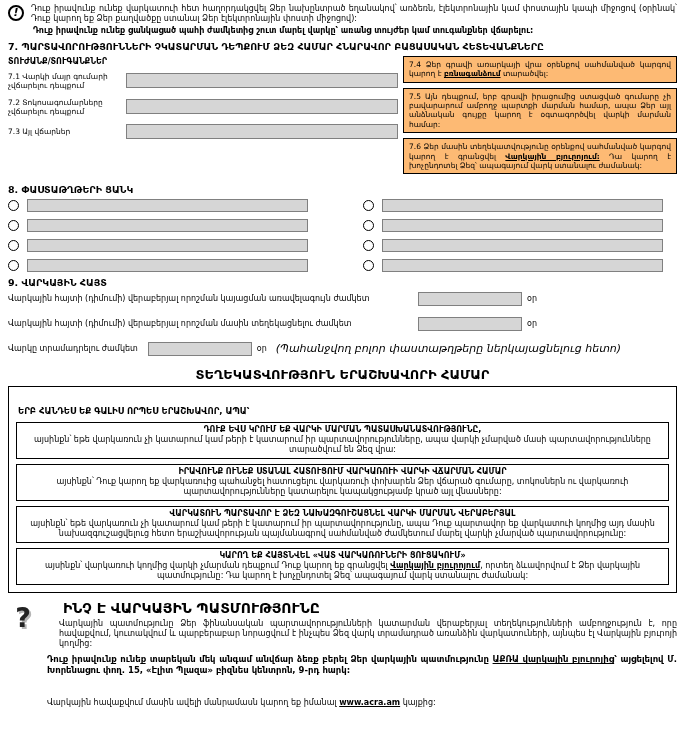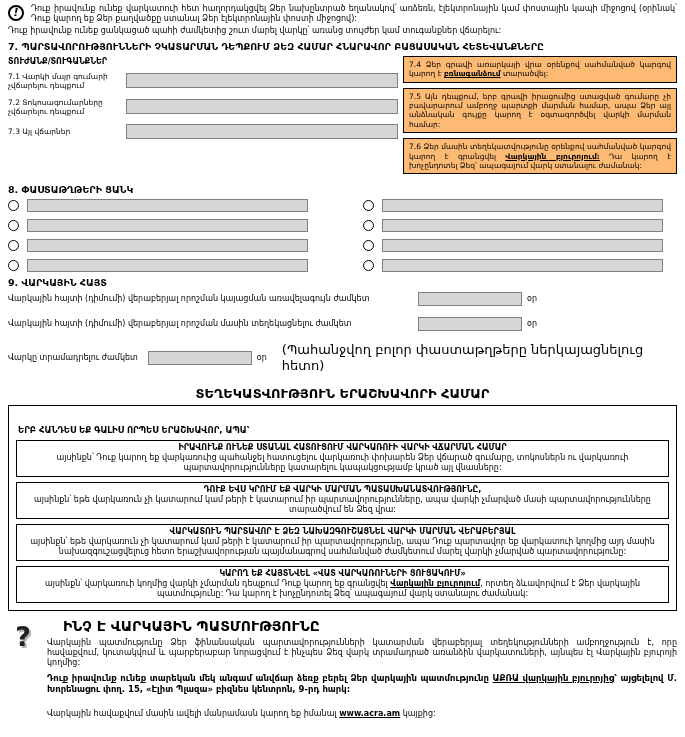--- a/index.html
+++ b/index.html
@@ -20,21 +20,21 @@
 
   
   .s6-row { display: flex; align-items: flex-start; margin-bottom: 2px; }
   .info-icon {
     width: 16px; height: 16px; border: 2px solid #000; border-radius: 50%;
     display: inline-flex; align-items: center; justify-content: center;
     font-weight: bold; font-style: italic; font-size: 11px;
     flex: none; margin-right: 7px; margin-top: 1px;
   }
   .s6-text { flex: 1; text-align: justify; }
-  .s6-line2 { margin-bottom: 2px; }
+  .s6-line2 { margin-left: 25px; margin-bottom: 2px; font-weight: bold; }
 
   
   .s7-title { max-width: 540px; }
   .s7-body { display: flex; gap: 5px; }
   .s7-left { flex: 1; padding-top: 1px; }
   .s7-right { width: 274px; flex: none; }
   .s7-sub { font-weight: bold; font-size: 8px; margin-bottom: 5px; }
   .s7-row { display: flex; align-items: center; margin-bottom: 8px; }
   .s7-label { width: 118px; flex: none; font-size: 7.5px; line-height: 1.2; padding-right: 2px; }
   .s7-field { flex: 1; height: 15px; }
@@ -44,42 +44,42 @@
   .s8-grid { display: grid; grid-template-columns: 1fr 1fr; column-gap: 55px; row-gap: 7px; padding-right: 14px; margin-bottom: 3px; }
   .s8-cell { display: flex; align-items: center; gap: 8px; }
   .radio { width: 11px; height: 11px; border: 1px solid #000; border-radius: 50%; background: #fff; flex: none; }
   .s8-field { flex: 1; height: 13px; }
 
   
   .s9-row { display: flex; align-items: center; margin-bottom: 11px; }
   .s9-label { width: 410px; flex: none; padding-right: 16px; }
   .s9-label-auto { width: auto; flex: none; margin-right: 10px; }
   .s9-field { width: 104px; flex: none; height: 14px; margin-right: 5px; }
-  .s9-note { font-size: 13px; margin-left: 15px; }
+  .s9-note { font-style: italic; font-size: 11px; margin-left: 9px; }
 
   
   .g-title { text-align: center; font-weight: bold; font-size: 13px; margin: 4px 0 3px; }
   .g-box { border: 1px solid #000; padding: 19px 7px 2px; }
   .g-intro { font-weight: bold; font-size: 8.5px; margin: 0 0 5px 2px; }
   .g-inner { border: 1px solid #000; padding: 2px 8px 3px; margin-bottom: 5px; background: #fff; }
   .g-head { font-weight: bold; text-align: center; font-size: 8px; }
   .g-text { text-align: center; font-size: 8px; line-height: 1.25; }
 
   
   .ch-row { display: flex; gap: 9px; margin-top: 7px; }
   .q-icon {
     width: 30px; height: 36px; flex: none;
     display: flex; align-items: center; justify-content: center;
     font-size: 27px; font-weight: bold; color: #222;
     text-shadow: 2px 2px 0 #b5b5b5;
   }
   .ch-content { flex: 1; }
   .ch-title { font-weight: bold; font-size: 14px; margin-bottom: 2px; padding-left: 16px; }
-  .ch-para { text-align: justify; margin-bottom: 5px; }
-  .ch-bold { font-weight: bold; font-size: 8.5px; text-align: justify; margin-bottom: 15px; }
+  .ch-para { text-align: justify; margin-bottom: 5px; margin-left: 12px; }
+  .ch-bold { font-weight: bold; font-size: 8.5px; text-align: justify; margin-bottom: 22px; }
   .ch-footer { margin-bottom: 2px; }
   .link { font-weight: bold; text-decoration: underline; cursor: pointer; }
 </style>
 </head>
 <body>
 
 <div>
   <div class="s6-row">
     <span class="info-icon">!</span>
     <div class="s6-text">Դուք իրավունք ունեք վարկատուի հետ հաղորդակցվել Ձեր նախընտրած եղանակով՝ առձեռն, էլեկտրոնային կամ փոստային կապի միջոցով (օրինակ՝ Դուք կարող եք Ձեր քաղվածքը ստանալ Ձեր էլեկտրոնային փոստի միջոցով):</div>
@@ -169,27 +169,27 @@
     <span>օր</span>
     <span class="s9-note">(Պահանջվող բոլոր փաստաթղթերը ներկայացնելուց հետո)</span>
   </div>
 </div>
 
 <div class="g-title">ՏԵՂԵԿԱՏՎՈՒԹՅՈՒՆ ԵՐԱՇԽԱՎՈՐԻ ՀԱՄԱՐ</div>
 <div class="g-box">
   <div class="g-intro">ԵՐԲ ՀԱՆԴԵՍ ԵՔ ԳԱԼԻՍ ՈՐՊԵՍ ԵՐԱՇԽԱՎՈՐ, ԱՊԱ՝</div>
 
   <div class="g-inner">
+    <div class="g-head">ԴՈՒՔ ԵՎՍ ԿՐՈՒՄ ԵՔ ՎԱՐԿԻ ՄԱՐՄԱՆ ՊԱՏԱՍԽԱՆԱՏՎՈՒԹՅՈՒՆԸ,</div>
+    <div class="g-text"><span>այսինքն՝ եթե վարկառուն չի կատարում կամ թերի է կատարում իր պարտավորությունները, ապա վարկի չմարված մասի պարտավորությունները տարածվում են Ձեզ վրա:</span><span class="bu"></span><span></span></div>
+  </div>
+
+  <div class="g-inner">
     <div class="g-head">ԻՐԱՎՈՒՆՔ ՈՒՆԵՔ ՍՏԱՆԱԼ ՀԱՏՈՒՑՈՒՄ ՎԱՐԿԱՌՈՒԻ ՎԱՐԿԻ ՎՃԱՐՄԱՆ ՀԱՄԱՐ</div>
     <div class="g-text"><span>այսինքն՝ Դուք կարող եք վարկառուից պահանջել հատուցելու վարկառուի փոխարեն Ձեր վճարած գումարը, տոկոսներն ու վարկառուի պարտավորությունները կատարելու կապակցությամբ կրած այլ վնասները:</span><span class="bu"></span><span></span></div>
-  </div>
-
-  <div class="g-inner">
-    <div class="g-head">ԴՈՒՔ ԵՎՍ ԿՐՈՒՄ ԵՔ ՎԱՐԿԻ ՄԱՐՄԱՆ ՊԱՏԱՍԽԱՆԱՏՎՈՒԹՅՈՒՆԸ,</div>
-    <div class="g-text"><span>այսինքն՝ եթե վարկառուն չի կատարում կամ թերի է կատարում իր պարտավորությունները, ապա վարկի չմարված մասի պարտավորությունները տարածվում են Ձեզ վրա:</span><span class="bu"></span><span></span></div>
   </div>
 
   <div class="g-inner">
     <div class="g-head">ՎԱՐԿԱՏՈՒՆ ՊԱՐՏԱՎՈՐ Է ՁԵԶ ՆԱԽԱԶԳՈՒՇԱՑՆԵԼ ՎԱՐԿԻ ՄԱՐՄԱՆ ՎԵՐԱԲԵՐՅԱԼ</div>
     <div class="g-text"><span>այսինքն՝ եթե վարկառուն չի կատարում կամ թերի է կատարում իր պարտավորությունը, ապա Դուք պարտավոր եք վարկատուի կողմից այդ մասին նախազգուշացվելուց հետո երաշխավորության պայմանագրով սահմանված ժամկետում մարել վարկի չմարված պարտավորությունը:</span><span class="bu"></span><span></span></div>
   </div>
 
   <div class="g-inner">
     <div class="g-head">ԿԱՐՈՂ ԵՔ ՀԱՅՏՆՎԵԼ «ՎԱՏ ՎԱՐԿԱՌՈՒՆԵՐԻ ՑՈՒՑԱԿՈՒՄ»</div>
     <div class="g-text"><span>այսինքն՝ վարկառուի կողմից վարկի չմարման դեպքում Դուք կարող եք գրանցվել </span><span class="bu">Վարկային բյուրոյում</span><span>, որտեղ ձևավորվում է Ձեր վարկային պատմությունը: Դա կարող է խոչընդոտել Ձեզ՝ ապագայում վարկ ստանալու ժամանակ:</span></div>

